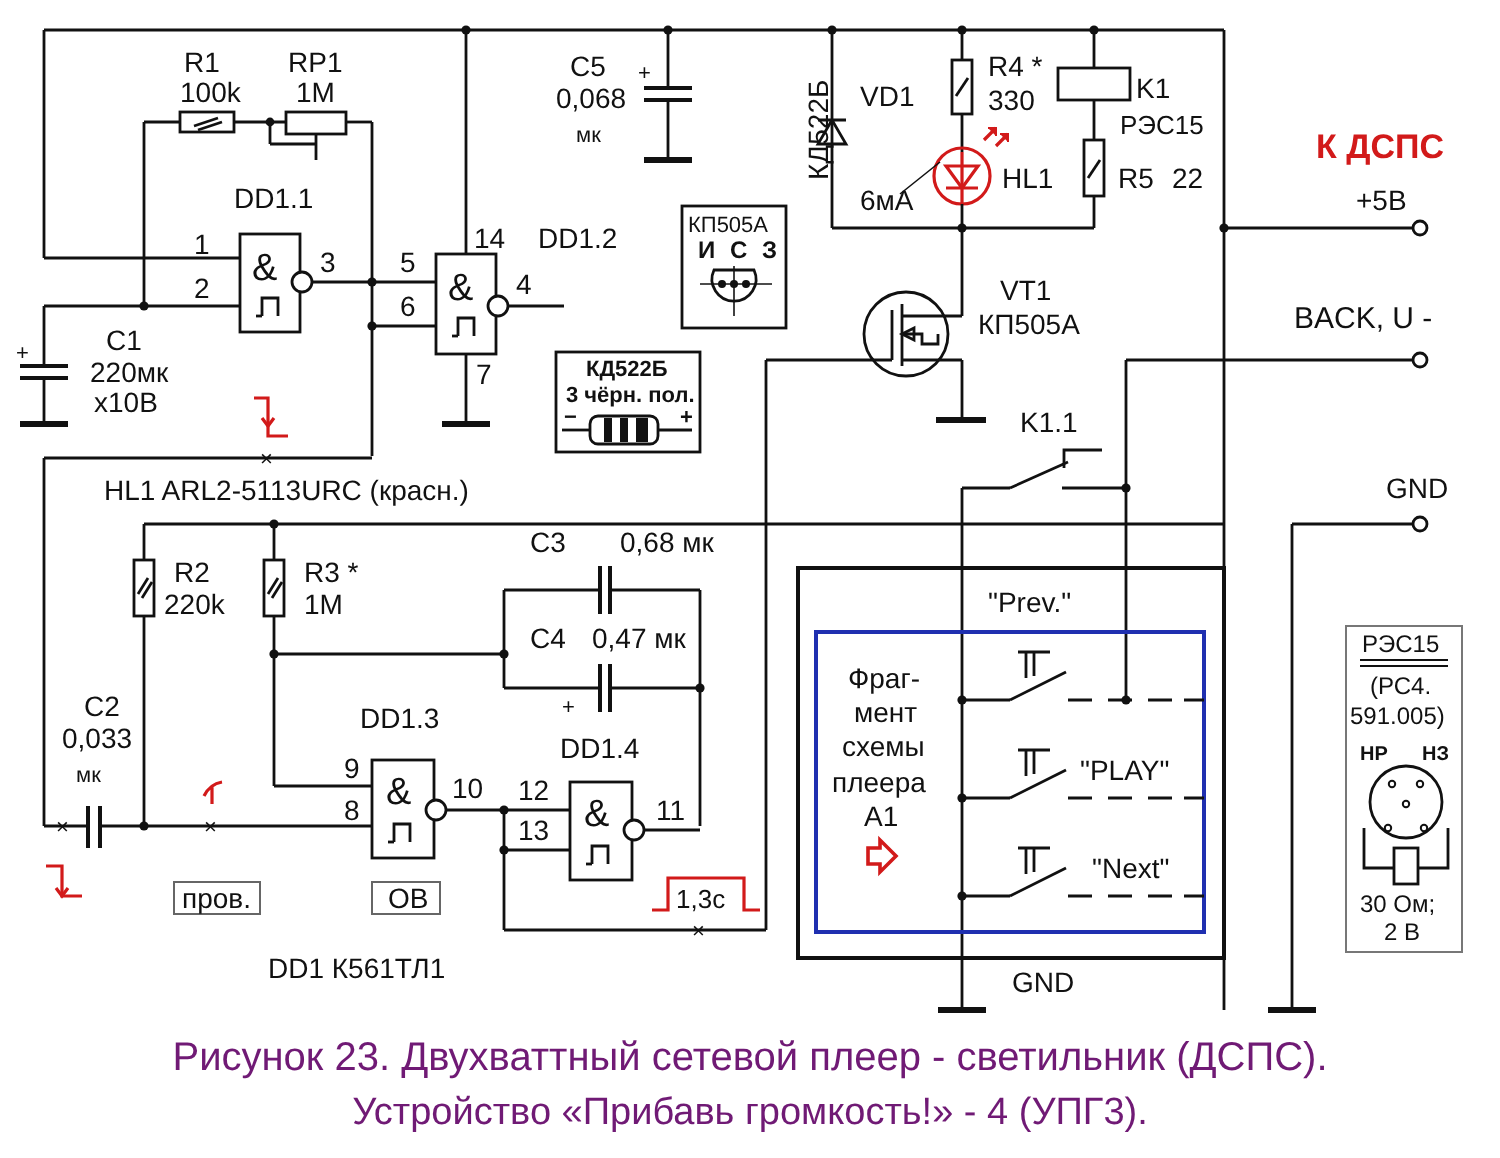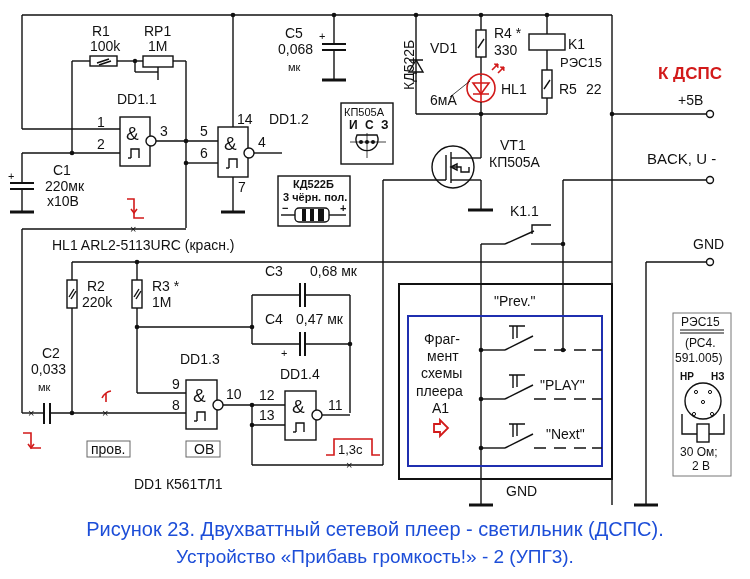--- a/index.html
+++ b/index.html
@@ -7,21 +7,21 @@
   svg{position:absolute;left:0;top:0;}
   .w{stroke:#111;stroke-width:1.4;fill:none;}
   .thick{stroke:#111;stroke-width:3;fill:none;}
   .red{stroke:#d21a1a;stroke-width:1.6;fill:none;}
   .dot{fill:#111;}
   .t{font-family:"Liberation Sans","DejaVu Sans",sans-serif;font-size:14px;fill:#111;}
   .ts{font-family:"Liberation Sans","DejaVu Sans",sans-serif;font-size:11px;fill:#111;}
   .tb{font-family:"Liberation Sans","DejaVu Sans",sans-serif;font-size:11px;font-weight:bold;fill:#111;}
   .tr{font-family:"Liberation Sans","DejaVu Sans",sans-serif;font-size:17px;font-weight:bold;fill:#d21a1a;}
   .gate{stroke:#111;stroke-width:1.4;fill:#fff;}
-  .cap{position:absolute;left:0;width:750px;text-align:center;font-family:"Liberation Sans","DejaVu Sans",sans-serif;color:#1d4ed8;}
+  .cap{position:absolute;left:0;width:750px;text-align:center;font-family:"Liberation Sans","DejaVu Sans",sans-serif;color:#701a75;}
   .cap1{top:518px;font-size:20px;}
   .cap2{top:546px;font-size:19px;}
 </style>
 </head>
 <body>
 
 <svg width="750" height="579" viewBox="0 0 750 579">
 
   <g>
     <line class="w" x1="22" y1="15" x2="612" y2="15"></line>
@@ -414,13 +414,13 @@
     <circle cx="694" cy="414" r="1.6" fill="none" stroke="#111"></circle>
     <circle cx="712" cy="414" r="1.6" fill="none" stroke="#111"></circle>
     <path d="M682 414 v20 h42 v-20" fill="none" stroke="#111" stroke-width="1.4"></path>
     <rect x="697" y="424" width="12" height="18" fill="#fff" stroke="#111" stroke-width="1.4"></rect>
     <text class="ts" x="680" y="456" style="font-size:12px">30 Ом;</text>
     <text class="ts" x="692" y="470" style="font-size:12px">2 В</text>
   </g>
 </svg>
 
 <div class="cap cap1">Рисунок 23.  Двухваттный сетевой плеер - светильник (ДСПС).</div>
-<div class="cap cap2">Устройство «Прибавь громкость!» - 2 (УПГ3).</div>
+<div class="cap cap2">Устройство «Прибавь громкость!» - 4 (УПГ3).</div>
 
 </body></html>

